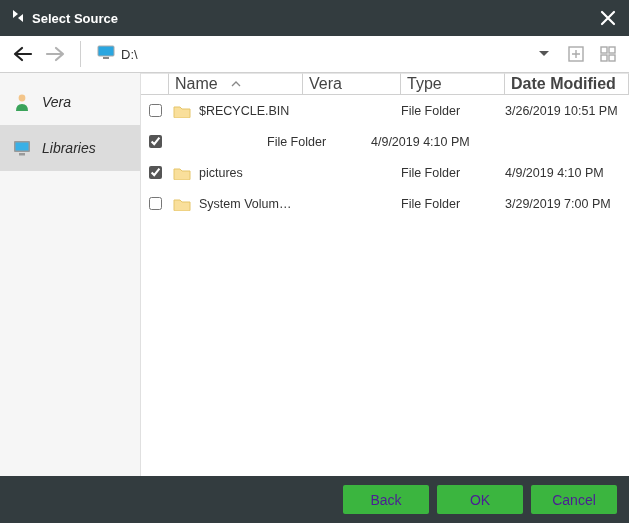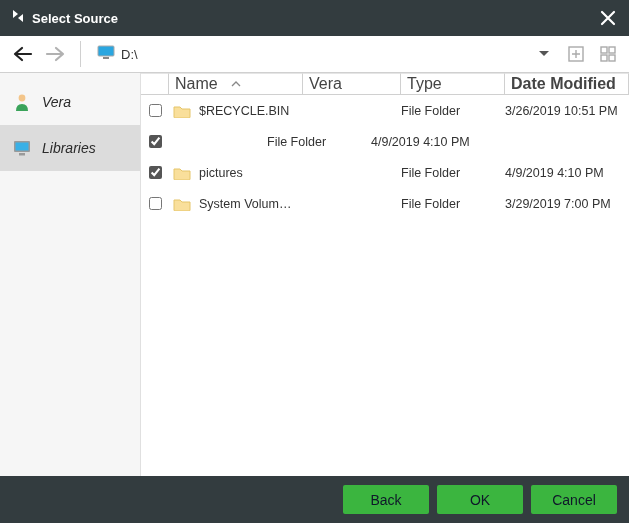--- a/index.html
+++ b/index.html
@@ -178,21 +178,21 @@
       display: flex;
       align-items: center;
       justify-content: flex-end;
       gap: 8px;
       padding-right: 12px;
     }
     .btn {
       width: 86px;
       height: 29px;
       background: #3bb53f;
-      color: #0f172a;
+      color: #4c1d95;
       border: none;
       border-radius: 2px;
       font-size: 14px;
       cursor: pointer;
     }
     .folder-icon svg { display:block; }
   </style>
 </head>
 <body>
 

